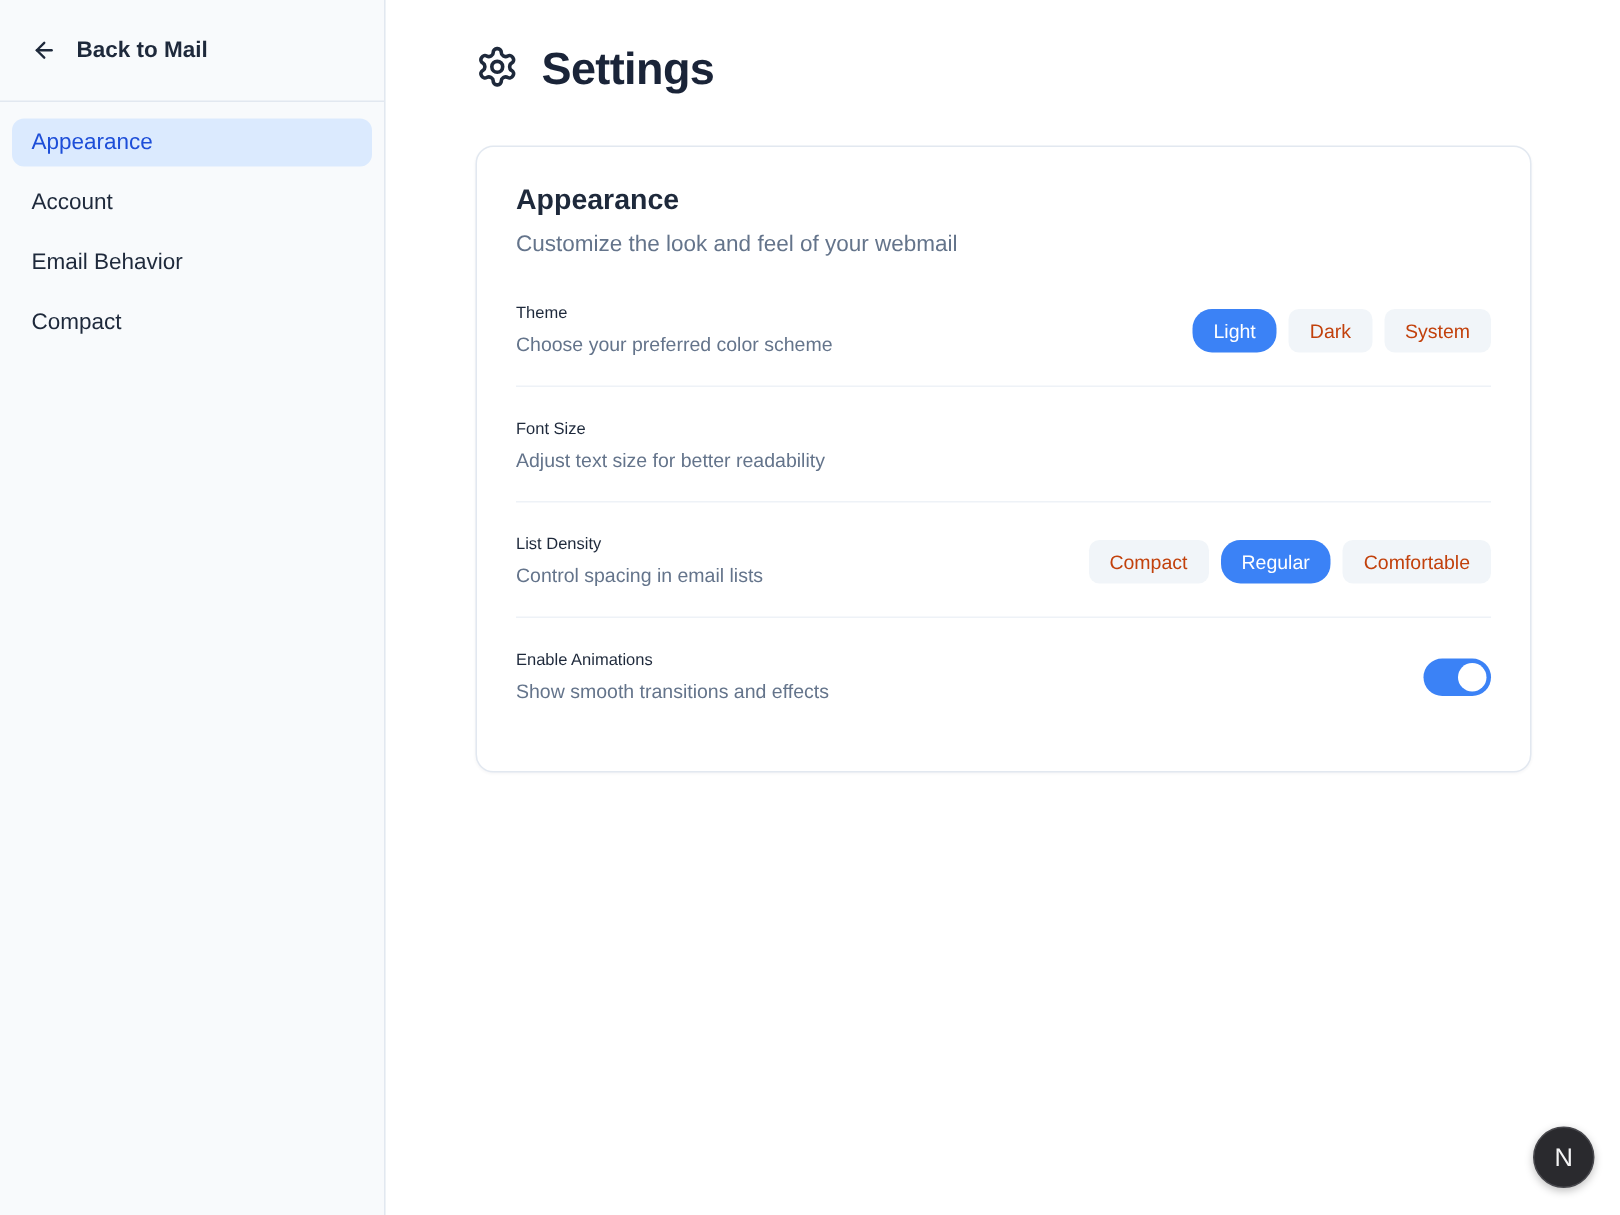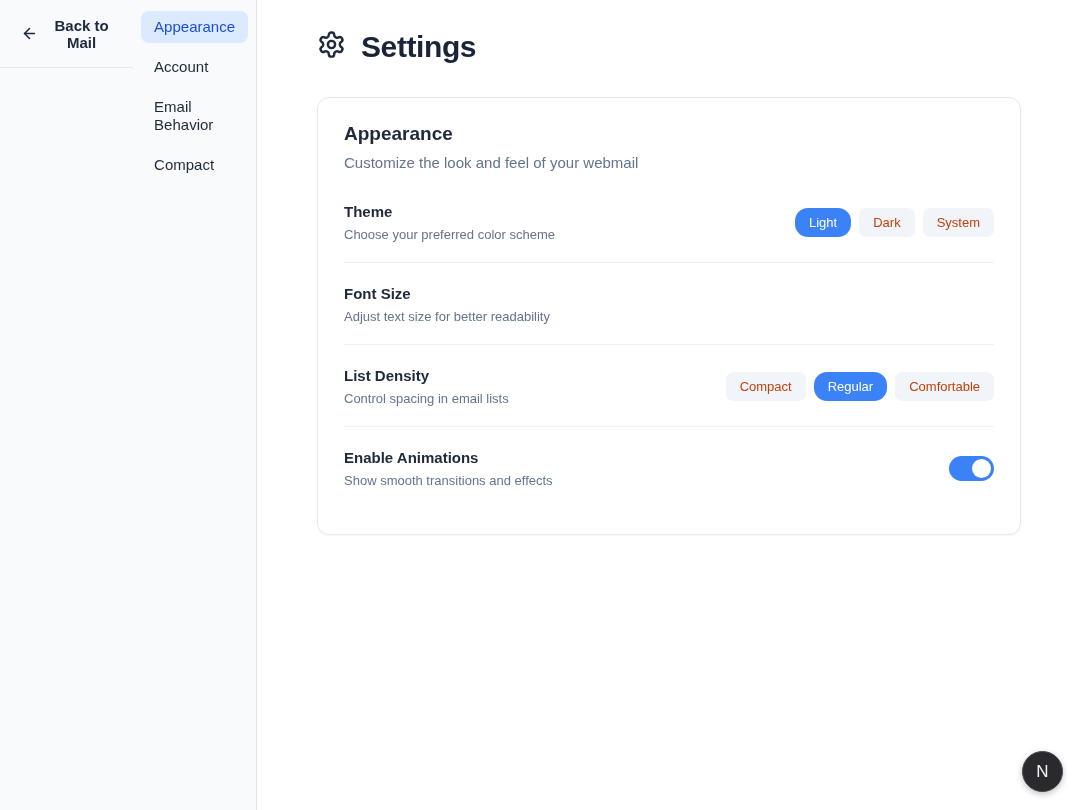--- a/index.html
+++ b/index.html
@@ -18,21 +18,21 @@
     --border: #e2e8f0;
     --muted: #64748b;
     --ink: #1e293b;
   }
 
   
   .sidebar {
     width: 257px; min-width: 257px; height: 100%;
     background: #f8fafc;
     border-right: 1px solid var(--border);
-    display: flex; 
+    display: flex; flex-direction: column;
   }
   .sidebar-header {
     height: 68px; display: flex; align-items: center;
     padding: 0 21px;
     border-bottom: 1px solid var(--border);
   }
   .back-btn {
     display: flex; align-items: center; gap: 13px;
     background: none; border: none; cursor: pointer;
     font-family: inherit; font-size: 15px; font-weight: 600;
@@ -62,21 +62,21 @@
   }
   .card-title { font-size: 19px; font-weight: 700; color: var(--ink); margin-bottom: 9px; }
   .card-subtitle { font-size: 15px; color: var(--muted); }
   .rows { margin-top: 10px; }
   .row {
     display: flex; justify-content: space-between; align-items: center;
     padding: 22px 0 20px 0;
     border-bottom: 1px solid #eef2f7;
   }
   .row:last-child { border-bottom: none; padding-bottom: 24px; }
-  .row-title { font-size: 15px; font-weight: 700; color: var(--ink); margin-bottom: 7px; }
+  .row-title { font-size: 11px; font-weight: 400; color: var(--ink); margin-bottom: 7px; }
   .row-desc { font-size: 13px; color: var(--muted); }
   .row-control { display: flex; gap: 8px; align-items: center; }
   .opt-btn {
     font-family: inherit; font-size: 13px; font-weight: 500;
     padding: 7px 14px; border: none; border-radius: 7px;
     background: var(--btn-bg); color: #c2410c; cursor: pointer; line-height: 15px;
   }
   .opt-btn.selected { background: var(--accent); color: #ffffff; border-radius: 13px; }
 
   .toggle {

